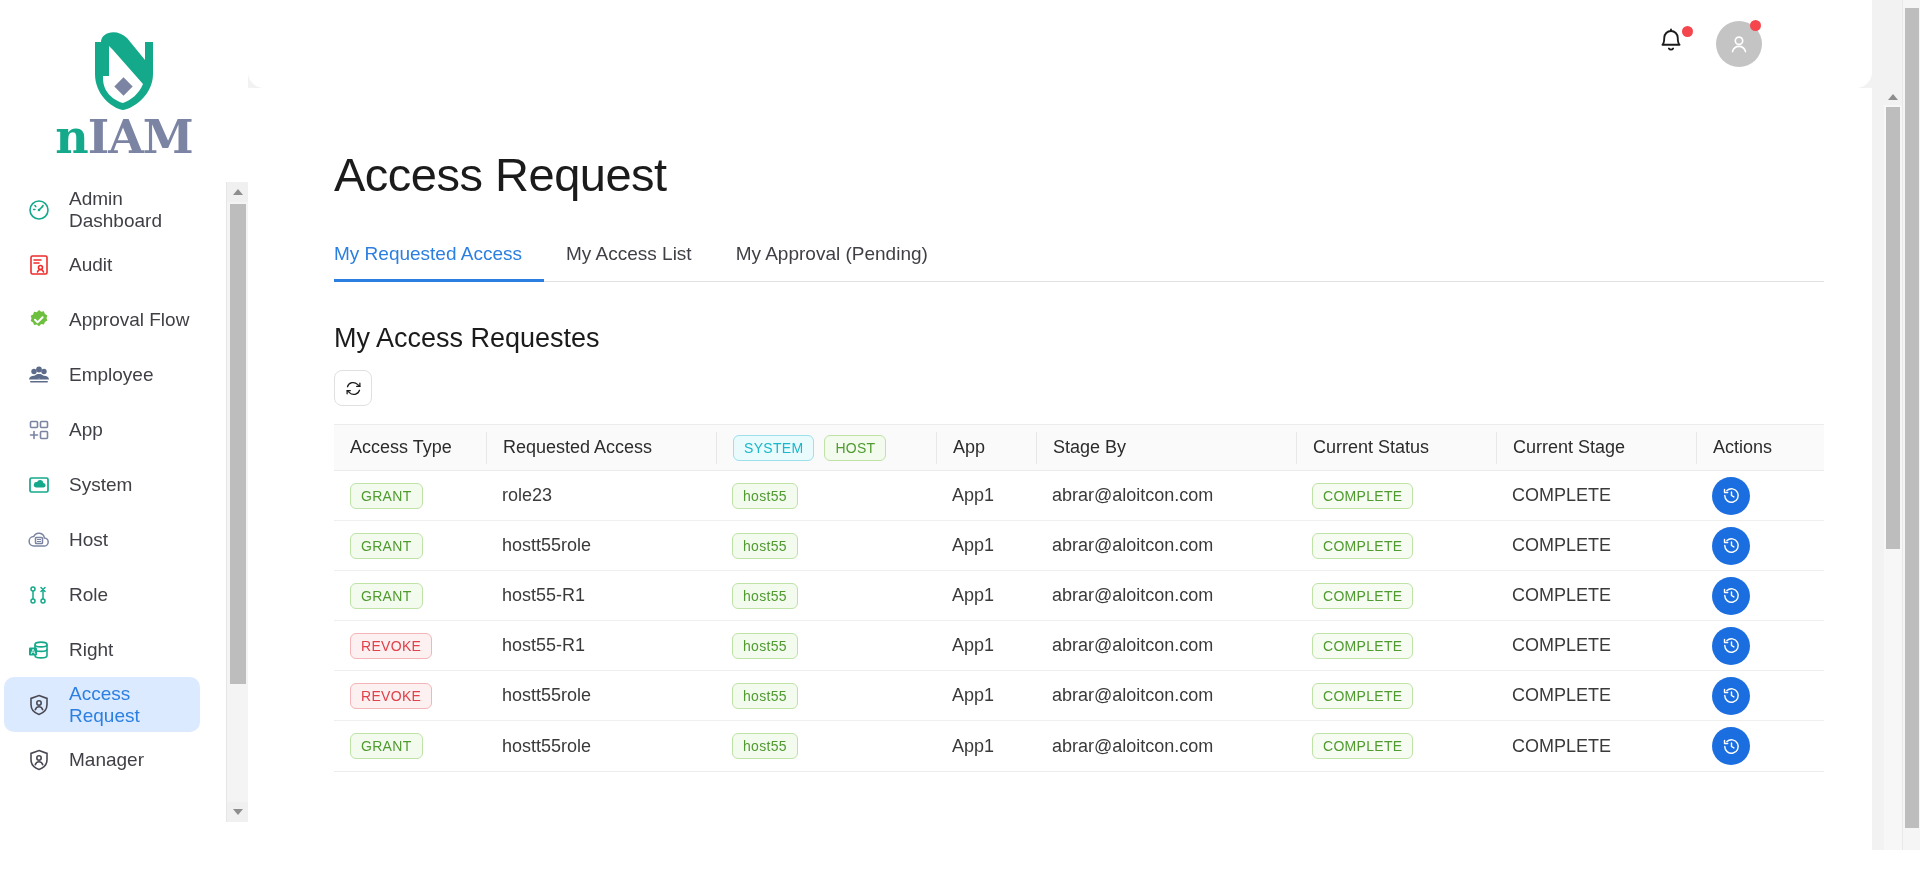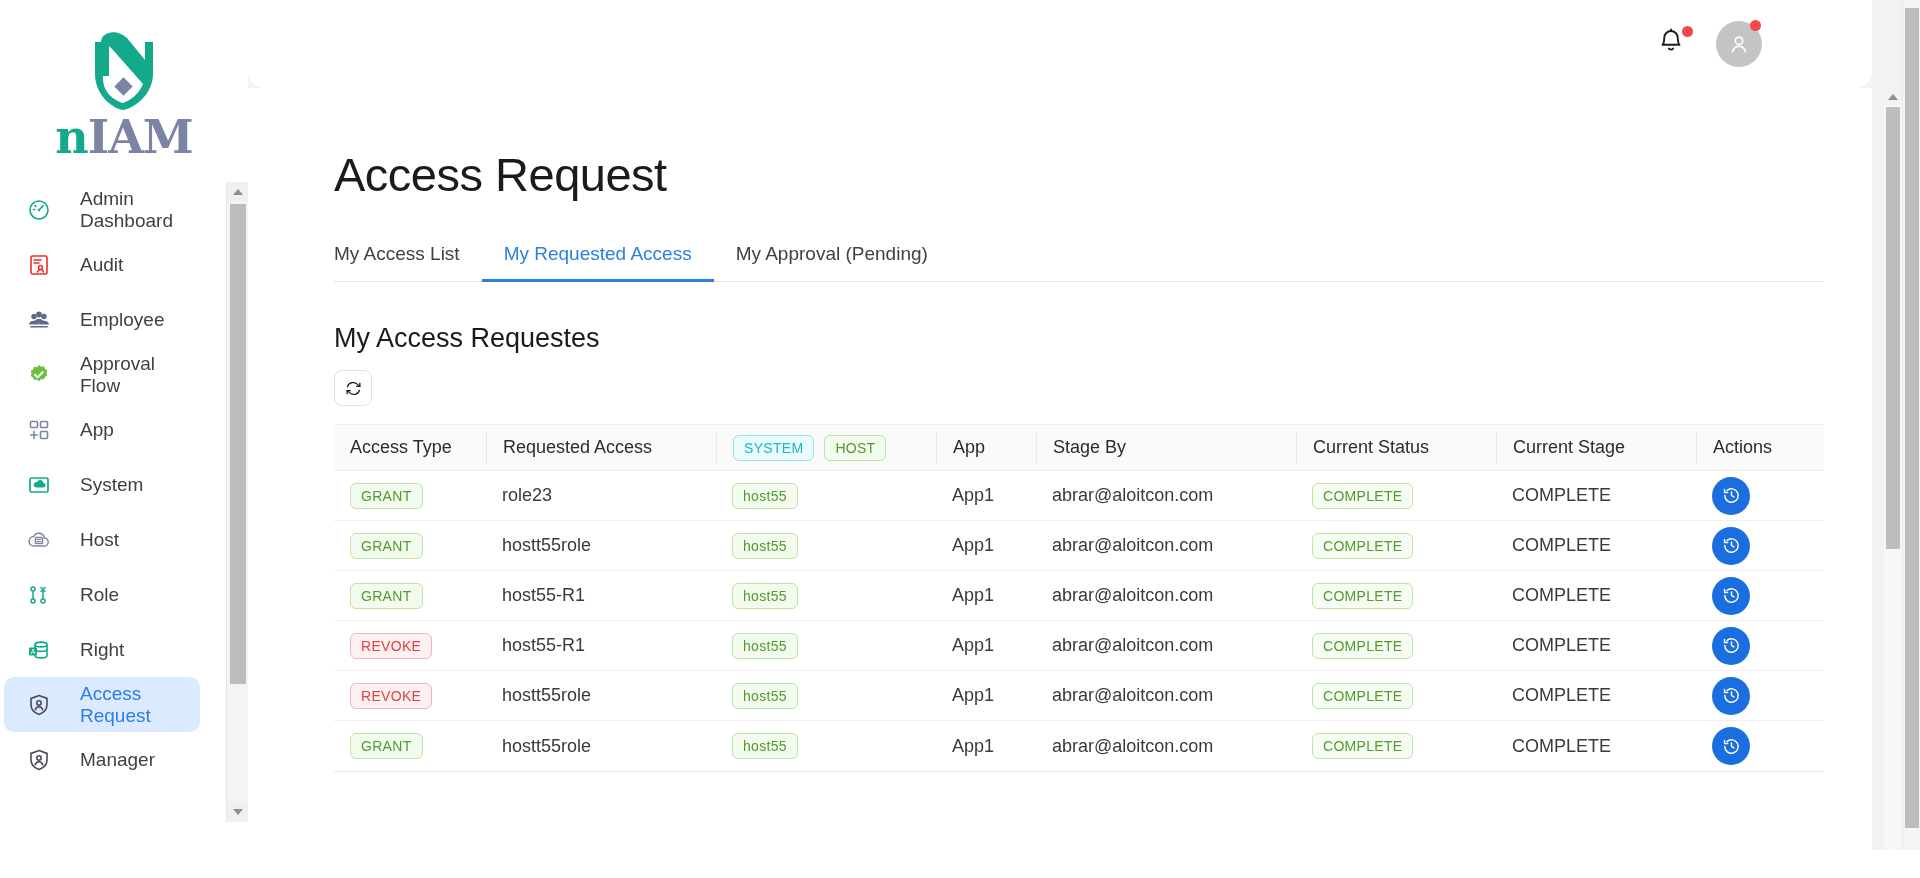--- a/index.html
+++ b/index.html
@@ -56,21 +56,21 @@
   .nav {
     position: relative;
     height: 640px;
     overflow: hidden;
     padding-right: 38px;
   }
 
   .nav-item {
     display: flex;
     align-items: center;
-    gap: 28px;
+    gap: 17px;
     height: 55px;
     padding-left: 22px;
     margin: 0 10px 0 4px;
     border-radius: 10px;
     cursor: pointer;
     color: #3f3f46;
     font-size: 19px;
   }
   .nav-item .ico {
     width: 26px; height: 26px;
@@ -376,45 +376,45 @@
             <path d="M7 7h7 M7 10h5" stroke-linecap="round"></path>
             <circle cx="13.5" cy="14.5" r="2"></circle>
               <path d="M10.5 19c.6-1.7 1.7-2.5 3-2.5s2.4.8 3 2.5" stroke-linecap="round"></path>
           </svg>
         </span>
         <span class="label">Audit</span>
       </div>
 
       <div class="nav-item">
         <span class="ico">
+          <svg width="24" height="24" viewBox="0 0 24 24">
+            <path d="M12 2 l2.2 1.7 2.7-.4 1 2.6 2.4 1.4-.8 2.6.8 2.6-2.4 1.4-1 2.6-2.7-.4L12 18.3 9.8 16.6 7.1 17l-1-2.6L3.7 13l.8-2.6-.8-2.6 2.4-1.4 1-2.6 2.7.4z" fill="#6dbf3e"></path>
+            <path d="M8 11.8 l2.6 2.6 5-5.2" stroke="#ffffff" stroke-width="2" fill="none" stroke-linecap="round" stroke-linejoin="round"></path>
+          </svg>
+        </span>
+        <span class="label">Approval Flow</span>
+      </div>
+
+      <div class="nav-item">
+        <span class="ico">
           <svg width="26" height="24" viewBox="0 0 26 24" fill="#5d6b8a">
             <circle cx="8" cy="8.5" r="2.7"></circle>
               <circle cx="18" cy="8.5" r="2.7"></circle>
               <circle cx="13" cy="6.5" r="2.9"></circle>
             <path d="M3 16.5c0-2.2 2.2-3.8 5-3.8s5 1.6 5 3.8z"></path>
             <path d="M13 16.5c0-2.2 2.2-3.8 5-3.8s5 1.6 5 3.8z"></path>
             <path d="M7.6 15.2c0-2.4 2.4-4.1 5.4-4.1s5.4 1.7 5.4 4.1z"></path>
             <rect x="4" y="18" width="18" height="1.6" rx="0.8"></rect>
           </svg>
         </span>
         <span class="label">Employee</span>
       </div>
 
       <div class="nav-item">
         <span class="ico">
-          <svg width="24" height="24" viewBox="0 0 24 24">
-            <path d="M12 2 l2.2 1.7 2.7-.4 1 2.6 2.4 1.4-.8 2.6.8 2.6-2.4 1.4-1 2.6-2.7-.4L12 18.3 9.8 16.6 7.1 17l-1-2.6L3.7 13l.8-2.6-.8-2.6 2.4-1.4 1-2.6 2.7.4z" fill="#6dbf3e"></path>
-            <path d="M8 11.8 l2.6 2.6 5-5.2" stroke="#ffffff" stroke-width="2" fill="none" stroke-linecap="round" stroke-linejoin="round"></path>
-          </svg>
-        </span>
-        <span class="label">Approval Flow</span>
-      </div>
-
-      <div class="nav-item">
-        <span class="ico">
           <svg width="24" height="24" viewBox="0 0 24 24" fill="none" stroke="#7b85a3" stroke-width="1.6">
             <rect x="3.5" y="3.5" width="7" height="6" rx="1"></rect>
             <rect x="13.5" y="3.5" width="7" height="6" rx="1"></rect>
             <rect x="13.5" y="13.5" width="7" height="7" rx="1"></rect>
             <path d="M7 13.5v7 M3.5 17h7" stroke-linecap="round"></path>
           </svg>
         </span>
         <span class="label">App</span>
       </div>
 
@@ -522,22 +522,22 @@
         <span class="dot avatar-dot"></span>
       </div>
     </header>
 
     <section class="content">
       <div class="content-inner">
 
         <h1 class="page-title">Access Request</h1>
 
         <div class="tabs">
+          <div class="tab active">My Requested Access</div>
           <div class="tab">My Access List</div>
-          <div class="tab active">My Requested Access</div>
           <div class="tab">My Approval (Pending)</div>
         </div>
 
         <h2 class="section-title">My Access Requestes</h2>
 
         <button class="refresh-btn">
           <svg width="17" height="17" viewBox="0 0 24 24" fill="none" stroke="#1c1c1c" stroke-width="1.8" stroke-linecap="round" stroke-linejoin="round">
             <path d="M3.5 9.5a8.5 8.5 0 0 1 14.2-3.3L21 9"></path>
             <path d="M20.5 14.5a8.5 8.5 0 0 1-14.2 3.3L3 15"></path>
             <path d="M21 4.5V9h-4.5"></path>

